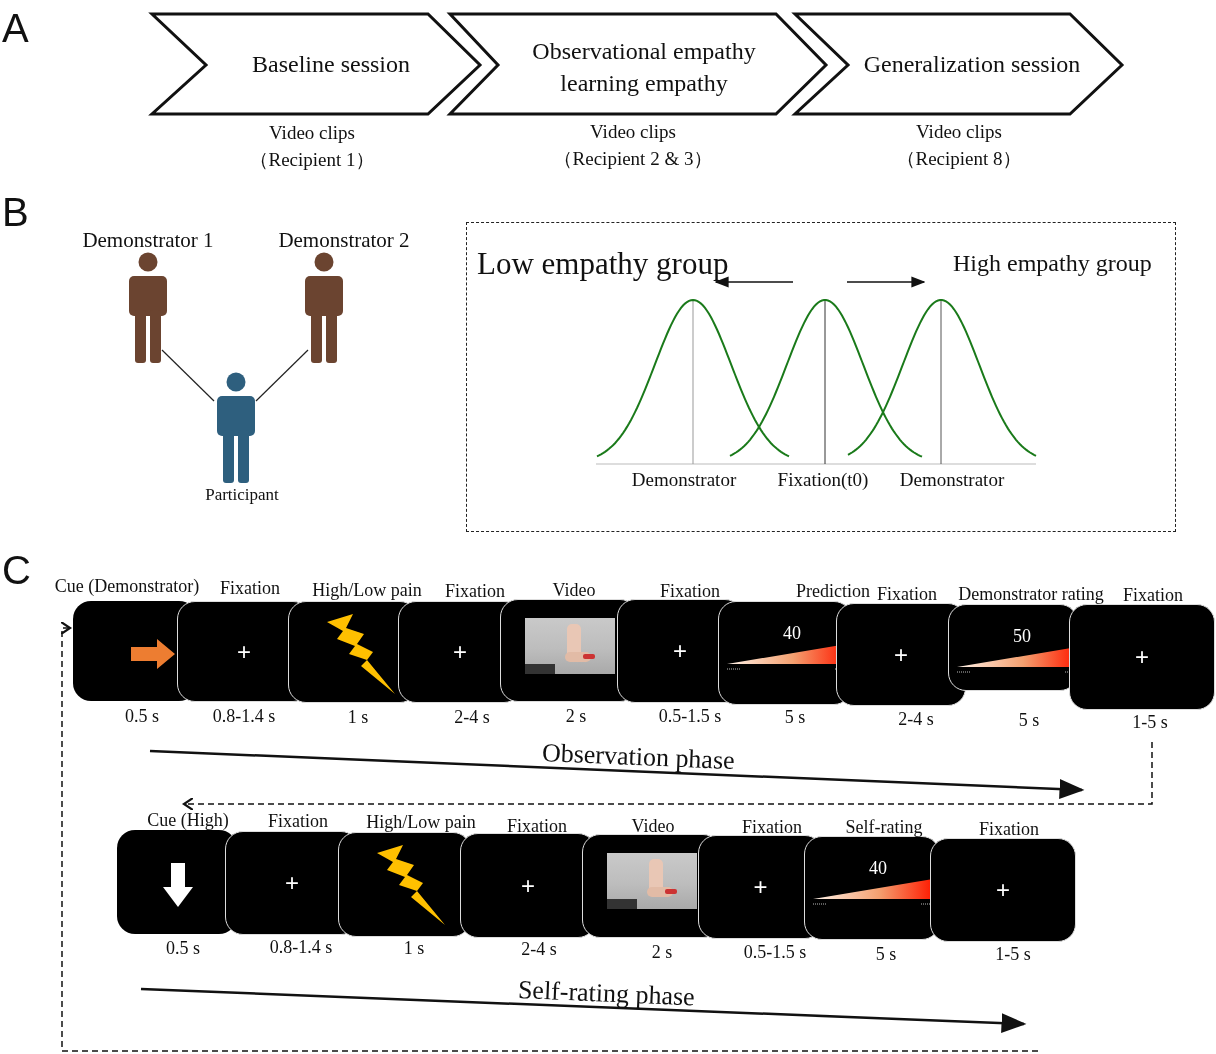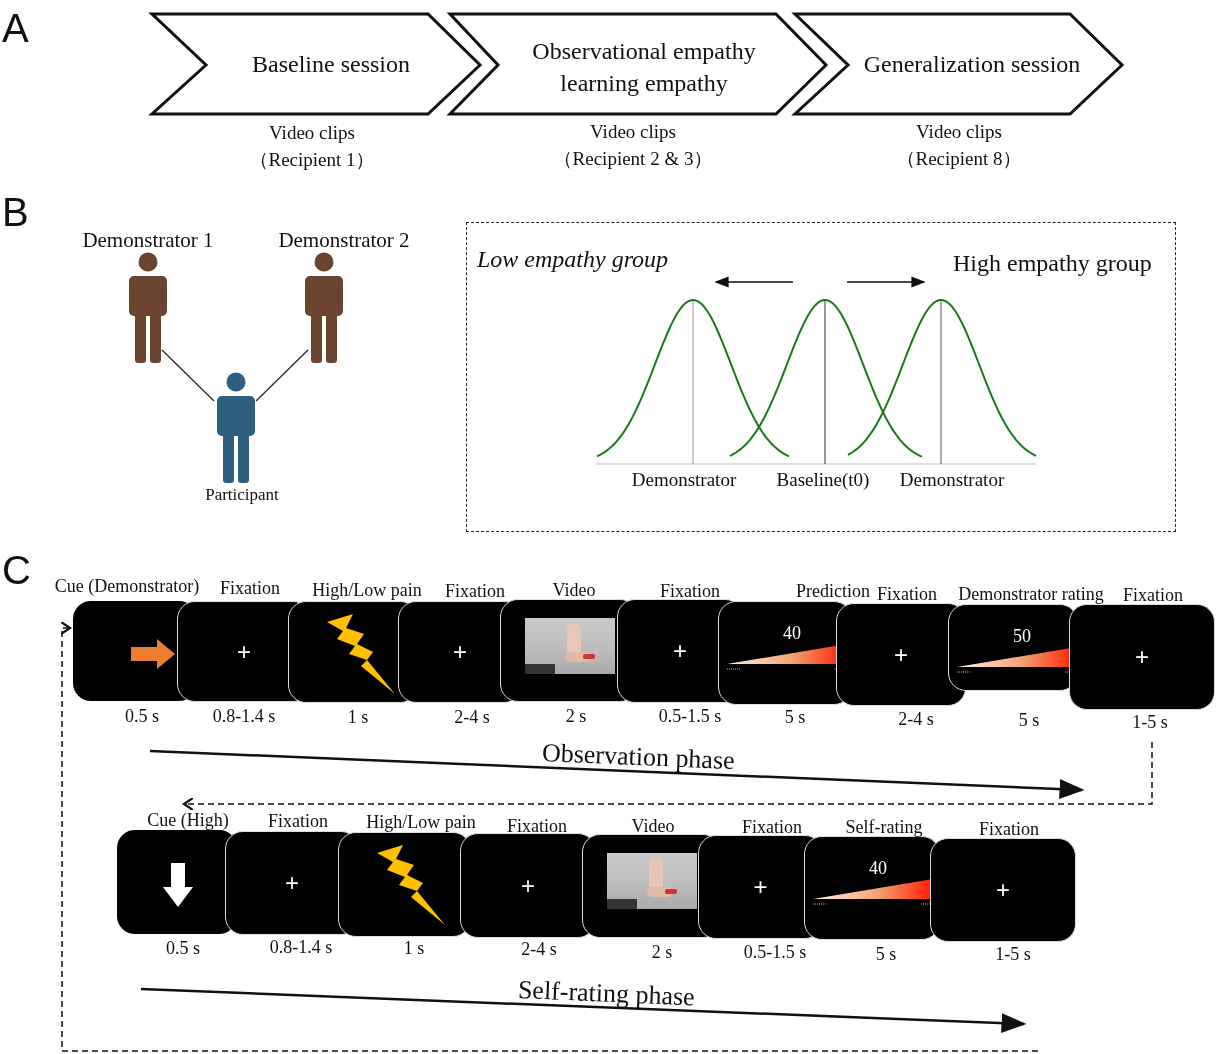--- a/index.html
+++ b/index.html
@@ -63,41 +63,41 @@
   <g transform="translate(236,132)">
     <circle cx="0" cy="10" r="9.5" fill="#2e5f7e"></circle>
     <rect x="-19" y="24" width="38" height="40" rx="5" fill="#2e5f7e"></rect>
     <rect x="-13" y="58" width="11" height="53" rx="3" fill="#2e5f7e"></rect>
     <rect x="2" y="58" width="11" height="53" rx="3" fill="#2e5f7e"></rect>
   </g>
 </svg>
 <div class="lbl" style="left:242px; top:485px; font-size:17px;">Participant</div>
 
 <div style="position:absolute; left:466px; top:222px; width:710px; height:310px; border:1.5px dashed #222; box-sizing:border-box;"></div>
-<div class="abs" style="left:477px; top:246px; font-size:24px; white-space:nowrap;font-style:italic;">Low empathy group</div>
+<div class="abs" style="left:477px; top:246px; font-size:31px; white-space:nowrap;">Low empathy group</div>
 <div class="abs" style="left:953px; top:250px; font-size:24px; white-space:nowrap;text-align:right;">High empathy group</div>
 
 <svg id="gauss-svg" style="left:0; top:0;" width="1216" height="1054">
   <defs>
     <marker id="arrowhead" markerWidth="10" markerHeight="8" refX="9" refY="4" orient="auto">
       <polygon points="0,0 10,4 0,8" fill="#111"></polygon>
     </marker>
   </defs>
   <line x1="793" y1="282" x2="716" y2="282" stroke="#111" stroke-width="1.4" marker-end="url(#arrowhead)"></line>
   <line x1="847" y1="282" x2="924" y2="282" stroke="#111" stroke-width="1.4" marker-end="url(#arrowhead)"></line>
   <line x1="596" y1="464" x2="1036" y2="464" stroke="#bbb" stroke-width="1"></line>
   <line x1="693" y1="300" x2="693" y2="464" stroke="#999" stroke-width="1"></line>
   <line x1="825" y1="300" x2="825" y2="464" stroke="#333" stroke-width="1"></line>
   <line x1="941" y1="300" x2="941" y2="464" stroke="#555" stroke-width="1"></line>
   <path id="g1" fill="none" stroke="#1a7a1a" stroke-width="2" d="M597.0,456.3 L599.0,455.4 L601.0,454.3 L603.0,453.1 L605.0,451.8 L607.0,450.4 L609.0,448.8 L611.0,447.1 L613.0,445.2 L615.0,443.2 L617.0,440.9 L619.0,438.5 L621.0,435.9 L623.0,433.1 L625.0,430.1 L627.0,426.9 L629.0,423.5 L631.0,419.9 L633.0,416.1 L635.0,412.1 L637.0,408.0 L639.0,403.6 L641.0,399.1 L643.0,394.4 L645.0,389.6 L647.0,384.7 L649.0,379.6 L651.0,374.5 L653.0,369.3 L655.0,364.1 L657.0,358.9 L659.0,353.8 L661.0,348.7 L663.0,343.6 L665.0,338.8 L667.0,334.0 L669.0,329.5 L671.0,325.2 L673.0,321.1 L675.0,317.3 L677.0,313.8 L679.0,310.7 L681.0,307.9 L683.0,305.5 L685.0,303.6 L687.0,302.0 L689.0,300.9 L691.0,300.2 L693.0,300.0 L695.0,300.2 L697.0,300.9 L699.0,302.0 L701.0,303.6 L703.0,305.5 L705.0,307.9 L707.0,310.7 L709.0,313.8 L711.0,317.3 L713.0,321.1 L715.0,325.2 L717.0,329.5 L719.0,334.0 L721.0,338.8 L723.0,343.6 L725.0,348.7 L727.0,353.8 L729.0,358.9 L731.0,364.1 L733.0,369.3 L735.0,374.5 L737.0,379.6 L739.0,384.7 L741.0,389.6 L743.0,394.4 L745.0,399.1 L747.0,403.6 L749.0,408.0 L751.0,412.1 L753.0,416.1 L755.0,419.9 L757.0,423.5 L759.0,426.9 L761.0,430.1 L763.0,433.1 L765.0,435.9 L767.0,438.5 L769.0,440.9 L771.0,443.2 L773.0,445.2 L775.0,447.1 L777.0,448.8 L779.0,450.4 L781.0,451.8 L783.0,453.1 L785.0,454.3 L787.0,455.4 L789.0,456.3"></path>
   <path id="g2" fill="none" stroke="#1a7a1a" stroke-width="2" d="M730.0,455.8 L732.0,454.8 L734.0,453.7 L736.0,452.5 L738.0,451.1 L740.0,449.6 L742.0,448.0 L744.0,446.2 L746.0,444.2 L748.0,442.1 L750.0,439.8 L752.0,437.2 L754.0,434.5 L756.0,431.7 L758.0,428.6 L760.0,425.3 L762.0,421.8 L764.0,418.1 L766.0,414.2 L768.0,410.1 L770.0,405.8 L772.0,401.4 L774.0,396.8 L776.0,392.0 L778.0,387.1 L780.0,382.2 L782.0,377.1 L784.0,371.9 L786.0,366.7 L788.0,361.5 L790.0,356.3 L792.0,351.2 L794.0,346.1 L796.0,341.2 L798.0,336.4 L800.0,331.7 L802.0,327.3 L804.0,323.1 L806.0,319.2 L808.0,315.5 L810.0,312.2 L812.0,309.3 L814.0,306.7 L816.0,304.5 L818.0,302.7 L820.0,301.4 L822.0,300.5 L824.0,300.1 L826.0,300.1 L828.0,300.5 L830.0,301.4 L832.0,302.7 L834.0,304.5 L836.0,306.7 L838.0,309.3 L840.0,312.2 L842.0,315.5 L844.0,319.2 L846.0,323.1 L848.0,327.3 L850.0,331.7 L852.0,336.4 L854.0,341.2 L856.0,346.1 L858.0,351.2 L860.0,356.3 L862.0,361.5 L864.0,366.7 L866.0,371.9 L868.0,377.1 L870.0,382.2 L872.0,387.1 L874.0,392.0 L876.0,396.8 L878.0,401.4 L880.0,405.8 L882.0,410.1 L884.0,414.2 L886.0,418.1 L888.0,421.8 L890.0,425.3 L892.0,428.6 L894.0,431.7 L896.0,434.5 L898.0,437.2 L900.0,439.8 L902.0,442.1 L904.0,444.2 L906.0,446.2 L908.0,448.0 L910.0,449.6 L912.0,451.1 L914.0,452.5 L916.0,453.7 L918.0,454.8 L920.0,455.8 L922.0,456.7"></path>
   <path id="g3" fill="none" stroke="#1a7a1a" stroke-width="2" d="M848.0,454.8 L850.0,453.7 L852.0,452.5 L854.0,451.1 L856.0,449.6 L858.0,448.0 L860.0,446.2 L862.0,444.2 L864.0,442.1 L866.0,439.8 L868.0,437.2 L870.0,434.5 L872.0,431.7 L874.0,428.6 L876.0,425.3 L878.0,421.8 L880.0,418.1 L882.0,414.2 L884.0,410.1 L886.0,405.8 L888.0,401.4 L890.0,396.8 L892.0,392.0 L894.0,387.1 L896.0,382.2 L898.0,377.1 L900.0,371.9 L902.0,366.7 L904.0,361.5 L906.0,356.3 L908.0,351.2 L910.0,346.1 L912.0,341.2 L914.0,336.4 L916.0,331.7 L918.0,327.3 L920.0,323.1 L922.0,319.2 L924.0,315.5 L926.0,312.2 L928.0,309.3 L930.0,306.7 L932.0,304.5 L934.0,302.7 L936.0,301.4 L938.0,300.5 L940.0,300.1 L942.0,300.1 L944.0,300.5 L946.0,301.4 L948.0,302.7 L950.0,304.5 L952.0,306.7 L954.0,309.3 L956.0,312.2 L958.0,315.5 L960.0,319.2 L962.0,323.1 L964.0,327.3 L966.0,331.7 L968.0,336.4 L970.0,341.2 L972.0,346.1 L974.0,351.2 L976.0,356.3 L978.0,361.5 L980.0,366.7 L982.0,371.9 L984.0,377.1 L986.0,382.2 L988.0,387.1 L990.0,392.0 L992.0,396.8 L994.0,401.4 L996.0,405.8 L998.0,410.1 L1000.0,414.2 L1002.0,418.1 L1004.0,421.8 L1006.0,425.3 L1008.0,428.6 L1010.0,431.7 L1012.0,434.5 L1014.0,437.2 L1016.0,439.8 L1018.0,442.1 L1020.0,444.2 L1022.0,446.2 L1024.0,448.0 L1026.0,449.6 L1028.0,451.1 L1030.0,452.5 L1032.0,453.7 L1034.0,454.8 L1036.0,455.8"></path>
 </svg>
 <div class="lbl" style="left:684px; top:469px;">Demonstrator</div>
-<div class="lbl" style="left:823px; top:469px;">Baseline(t0)</div>
+<div class="lbl" style="left:823px; top:469px;">Fixation(t0)</div>
 <div class="lbl" style="left:952px; top:469px;">Demonstrator</div>
 
 <div class="panel-letter" style="left:2px; top:550px;">C</div>
 
 <svg style="left:0; top:0;" width="1216" height="1054">
   <defs>
     <marker id="arrowhead2" markerWidth="10" markerHeight="8" refX="9" refY="4" orient="auto">
       <polygon points="0,0 10,4 0,8" fill="#111"></polygon>
     </marker>
     <marker id="chev" markerWidth="8" markerHeight="8" refX="6" refY="4" orient="auto">

